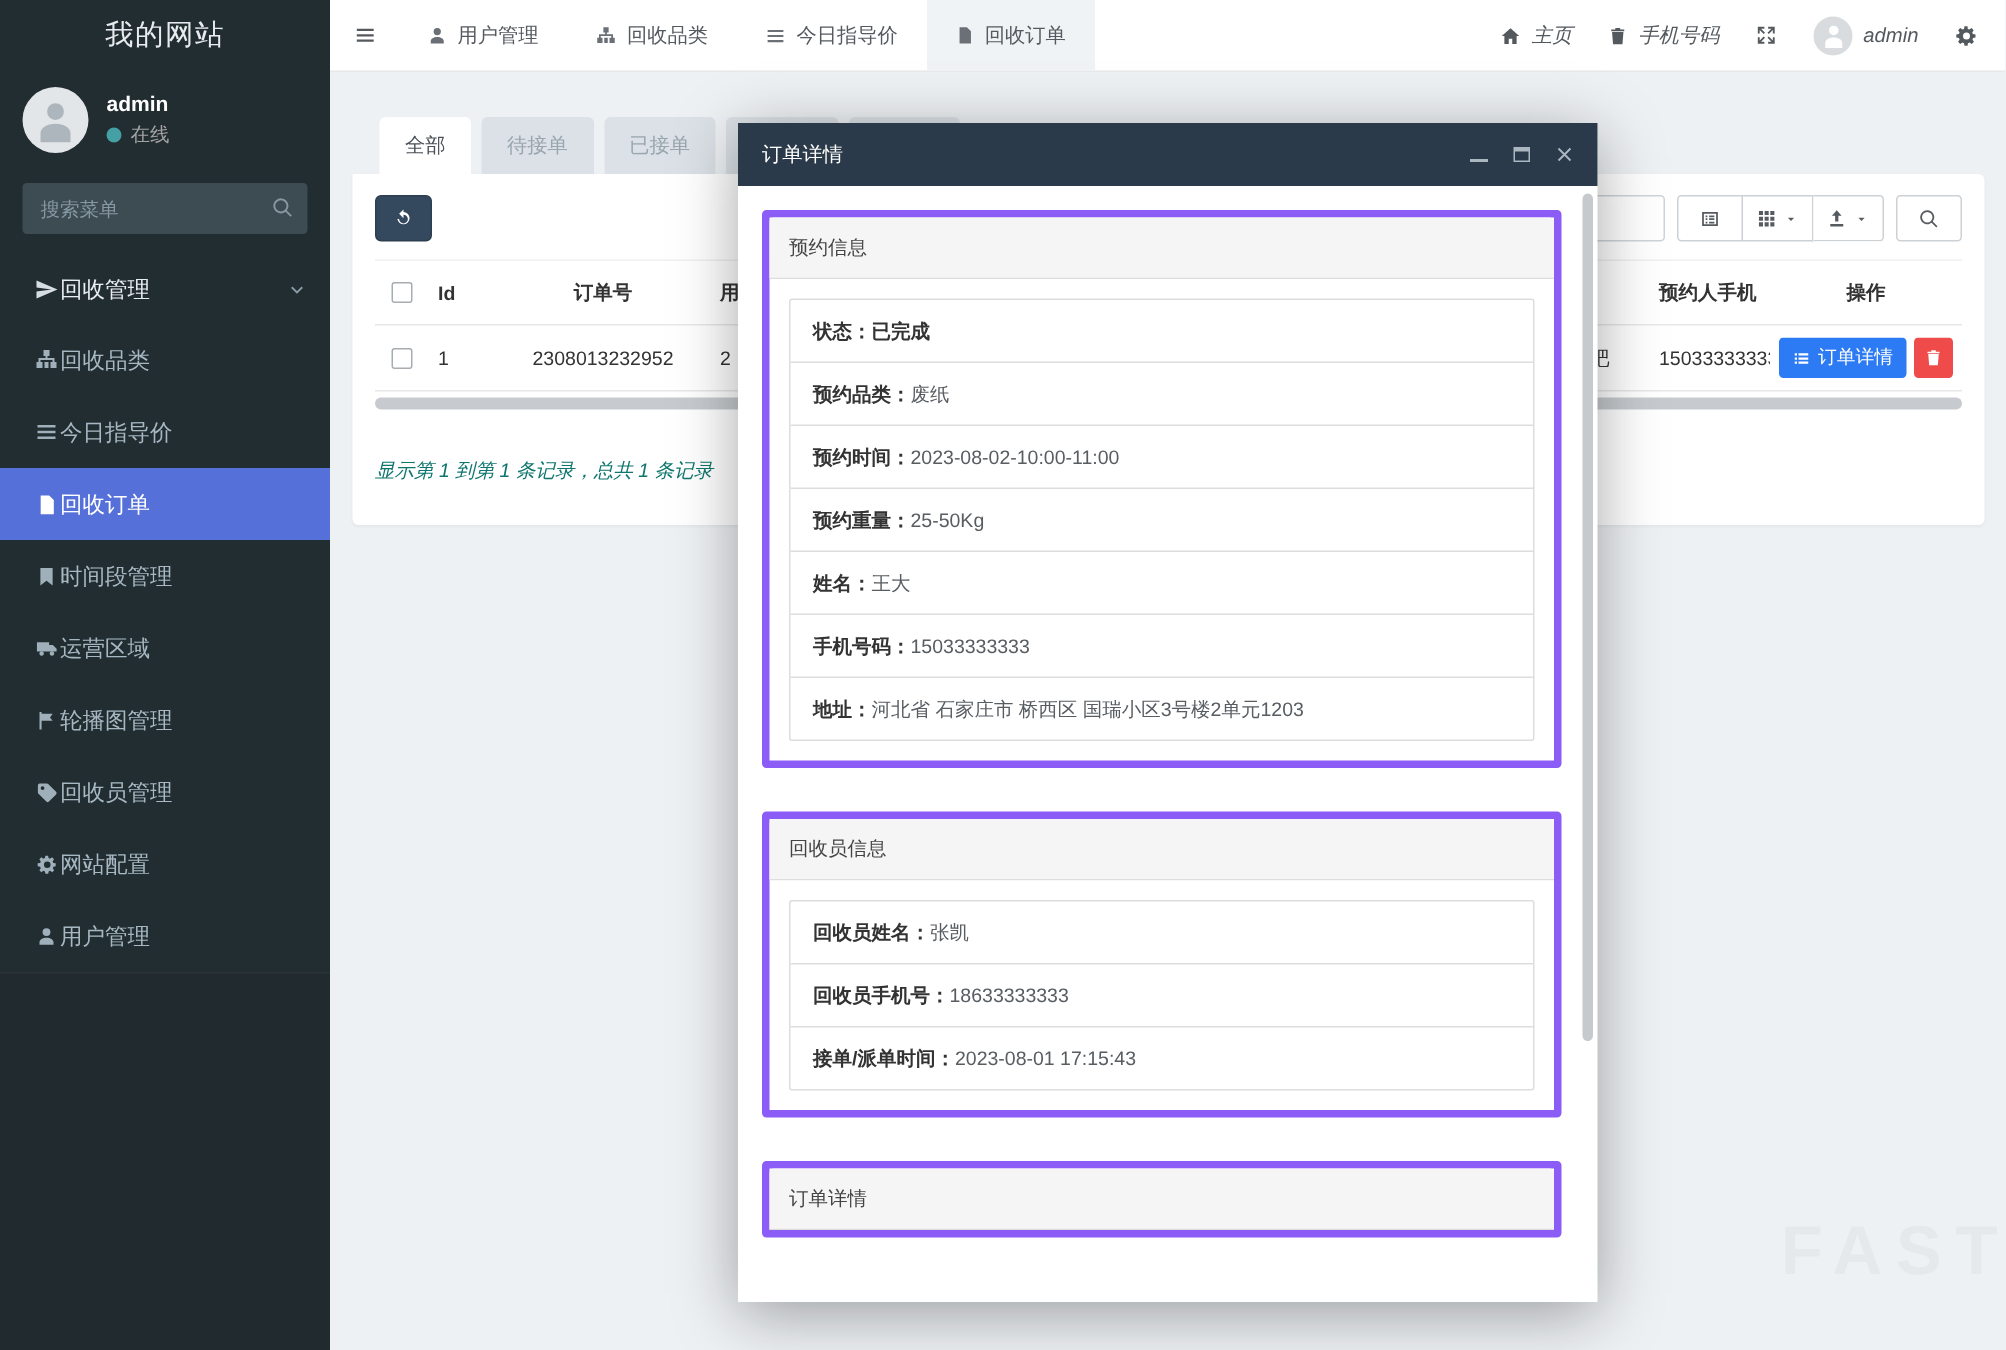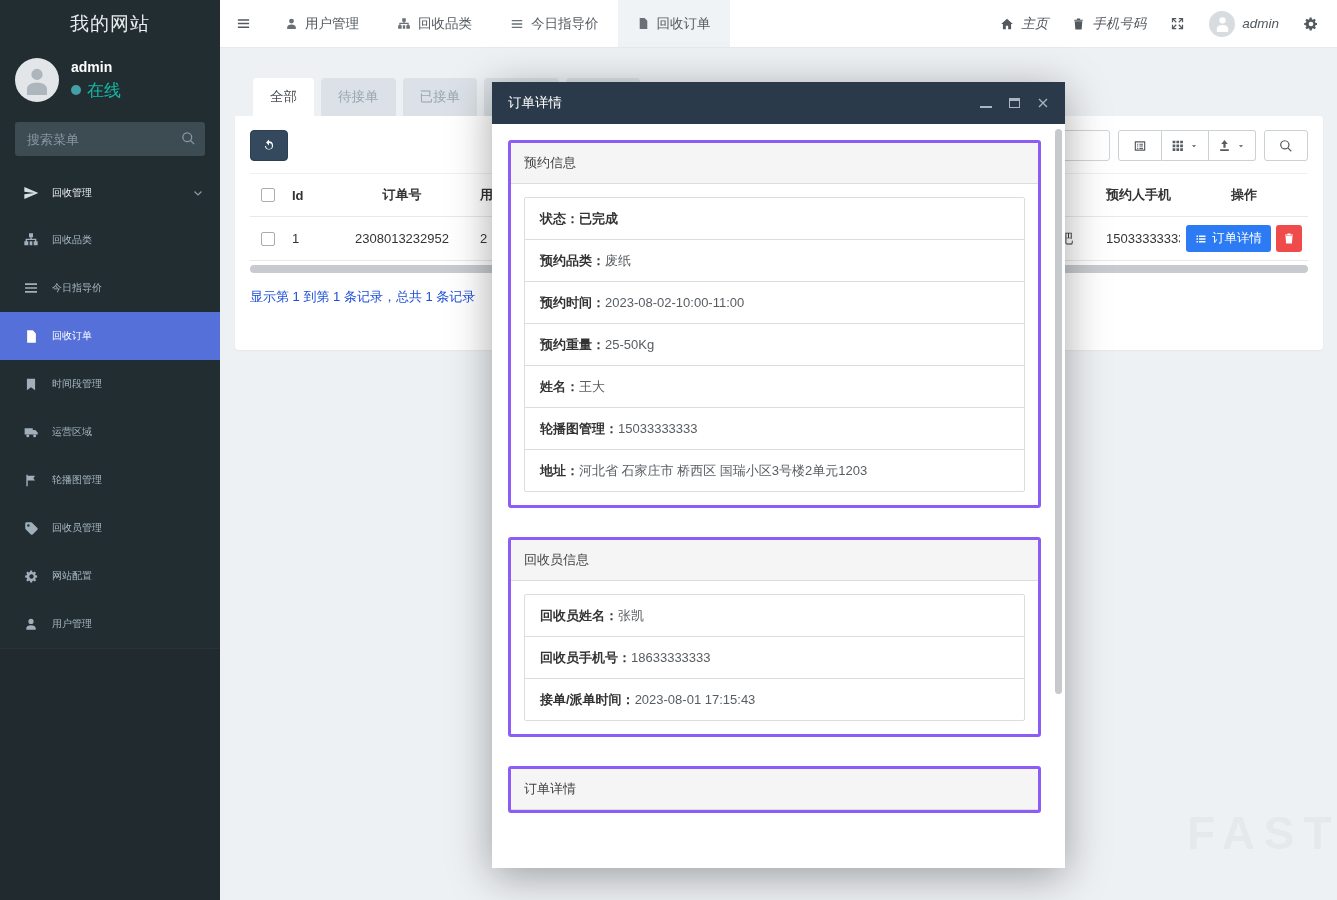--- a/index.html
+++ b/index.html
@@ -6,28 +6,28 @@
   html,body { width:1337px; height:900px; overflow:hidden; }
   body { font-family:"Liberation Sans","DejaVu Sans",sans-serif; font-size:13px; color:#333; background:#eef1f4; }
   .app { position:relative; width:1337px; height:900px; overflow:hidden; }
 
   
   .sidebar { position:absolute; left:0; top:0; width:220px; height:900px; background:#222d32; z-index:5; display:flex; flex-direction:column; }
   .brand { height:48px; line-height:48px; text-align:center; color:#e8ecef; font-size:19px; letter-spacing:1px; }
   .user-panel { display:flex; align-items:center; gap:12px; padding:10px 15px 12px; }
   .avatar-sm { width:44px; height:44px; border-radius:50%; background:#e3e6e9; display:flex; align-items:center; justify-content:center; color:#aeb6bd; overflow:hidden; }
   .user-name { color:#fff; font-weight:bold; font-size:14px; margin-bottom:4px; }
-  .user-status { color:#14b8a6; font-size:17px; display:flex; align-items:center; gap:6px; }
+  .user-status { color:#a3a3a3; font-size:13px; display:flex; align-items:center; gap:6px; }
   .dot { width:10px; height:10px; border-radius:50%; background:#44a0a5; display:inline-block; }
   .side-search { position:relative; margin:8px 15px 14px; }
   .side-search input { width:100%; height:34px; background:#3d4b53; border:0; border-radius:3px; padding:0 30px 0 12px; color:#fdba74; font-size:13px; outline:none; font-family:inherit; }
   .side-search input::placeholder { color:#8699a3; }
   .side-search .sicon { position:absolute; right:9px; top:9px; color:#8699a3; }
   .menu { display:flex; flex-direction:column; }
-  .menu-item { height:48px; display:flex; align-items:center; gap:12px; padding:0 18px 0 22px; color:#a7b8c2; font-size:10px; cursor:pointer; position:relative; }
+  .menu-item { height:48px; display:flex; align-items:center; gap:0; padding:0 18px 0 22px; color:#a7b8c2; font-size:15px; cursor:pointer; position:relative; }
   .menu-item .mi { width:18px; display:flex; justify-content:center; color:#9fb0ba; }
   .menu-item.section { color:#e9eef1; height:46px; }
   .menu-item.section .mi { color:#d7dee3; }
   .menu-item.active { background:#5571d9; color:#fff; }
   .menu-item.active .mi { color:#fff; }
   .menu-item .chev { position:absolute; right:16px; color:#8a9ba5; }
   .menu-footer { flex:1; background:#202a2f; border-top:1px solid rgba(255,255,255,0.04); }
 
   
   .navbar { position:absolute; left:220px; top:0; width:1117px; height:48px; background:#fff; border-bottom:1px solid #e6e8ea; z-index:6; display:flex; align-items:stretch; }
@@ -68,35 +68,35 @@
   .c-order { width:148px; text-align:center; }
   .c-user { width:60px; padding-left:4px; }
   .c-sp { flex:1; }
   .c-remark { width:72px; }
   .c-phone { width:80px; }
   .c-act { width:128px; text-align:center; display:flex; align-items:center; justify-content:center; gap:5px; }
   .checkbox { width:14px; height:14px; border:1px solid #a8adb2; border-radius:2px; background:#fff; display:inline-block; cursor:pointer; }
   .btn-detail { height:27px; background:#2d7bf4; color:#fff; border:0; border-radius:3px; display:inline-flex; align-items:center; gap:5px; padding:0 9px; font-size:12.5px; cursor:pointer; font-family:inherit; }
   .btn-del { width:28px; height:27px; background:#ef4b4b; color:#fff; border:0; border-radius:3px; display:inline-flex; align-items:center; justify-content:center; cursor:pointer; }
   .hscroll { margin-top:4px; height:8px; border-radius:4px; background:#c7cbcf; cursor:pointer; }
-  .records { margin-top:15px; color:#1d4ed8; font-size:13px; }
+  .records { margin-top:32px; color:#0f766e; font-size:13px;font-style:italic; }
 
   .watermark { position:absolute; right:14px; bottom:40px; font-size:46px; font-weight:bold; letter-spacing:9px; color:rgba(100,112,125,0.06); user-select:none; }
 
   
   .modal { position:absolute; left:492px; top:82px; width:573px; height:786px; background:#fff; z-index:50; box-shadow:0 8px 40px rgba(0,0,0,0.35); display:flex; flex-direction:column; }
   .modal-header { height:42px; background:#2b3a4a; display:flex; align-items:center; padding:0 16px; flex:0 0 auto; }
   .modal-title { color:#fff; font-size:13.5px; }
   .win-btns { margin-left:auto; display:flex; align-items:center; gap:17px; }
   .wbtn { color:#aab6c0; cursor:pointer; display:flex; align-items:center; }
   .ico-min { width:12px; height:9px; border-bottom:2px solid #aab6c0; }
   .ico-max { width:11px; height:10px; border:1px solid #aab6c0; border-top:3px solid #aab6c0; }
   .modal-body { position:relative; flex:1; overflow:hidden; padding:16px 24px 0 16px; }
   .vscroll { position:absolute; right:3px; top:5px; width:7px; height:565px; background:#c6cacd; border-radius:4px; cursor:pointer; }
-  .mpanel { border:3px solid #8b5cf6; border-radius:3px; margin-bottom:29px; background:#fff; }
+  .mpanel { border:5px solid #8b5cf6; border-radius:3px; margin-bottom:29px; background:#fff; }
   .mpanel-heading { background:#f5f5f6; border-bottom:1px solid #ddd; padding:11px 13px; color:#444; font-size:13px; border-radius:3px 3px 0 0; }
   .mpanel-body { padding:13px; }
   .field-list { border:1px solid #ddd; border-radius:2px; }
   .frow { padding:11px 15px; line-height:19px; font-size:13px; }
   .frow + .frow { border-top:1px solid #ddd; }
   .flabel { font-weight:bold; color:#333; }
   .fvalue { color:#585d62; }
   .fvalue.strong { color:#333; font-weight:bold; }
 
   svg { display:block; }
@@ -415,21 +415,21 @@
 
       <div class="mpanel">
         <div class="mpanel-heading">预约信息</div>
         <div class="mpanel-body">
           <div class="field-list">
             <div class="frow"><span class="flabel">状态：</span><span class="fvalue strong">已完成</span></div>
             <div class="frow"><span class="flabel">预约品类：</span><span class="fvalue">废纸</span></div>
             <div class="frow"><span class="flabel">预约时间：</span><span class="fvalue">2023-08-02-10:00-11:00</span></div>
             <div class="frow"><span class="flabel">预约重量：</span><span class="fvalue">25-50Kg</span></div>
             <div class="frow"><span class="flabel">姓名：</span><span class="fvalue">王大</span></div>
-            <div class="frow"><span class="flabel">轮播图管理：</span><span class="fvalue">15033333333</span></div>
+            <div class="frow"><span class="flabel">手机号码：</span><span class="fvalue">15033333333</span></div>
             <div class="frow"><span class="flabel">地址：</span><span class="fvalue">河北省 石家庄市 桥西区 国瑞小区3号楼2单元1203</span></div>
           </div>
         </div>
       </div>
 
       <div class="mpanel">
         <div class="mpanel-heading">回收员信息</div>
         <div class="mpanel-body">
           <div class="field-list">
             <div class="frow"><span class="flabel">回收员姓名：</span><span class="fvalue">张凯</span></div>

